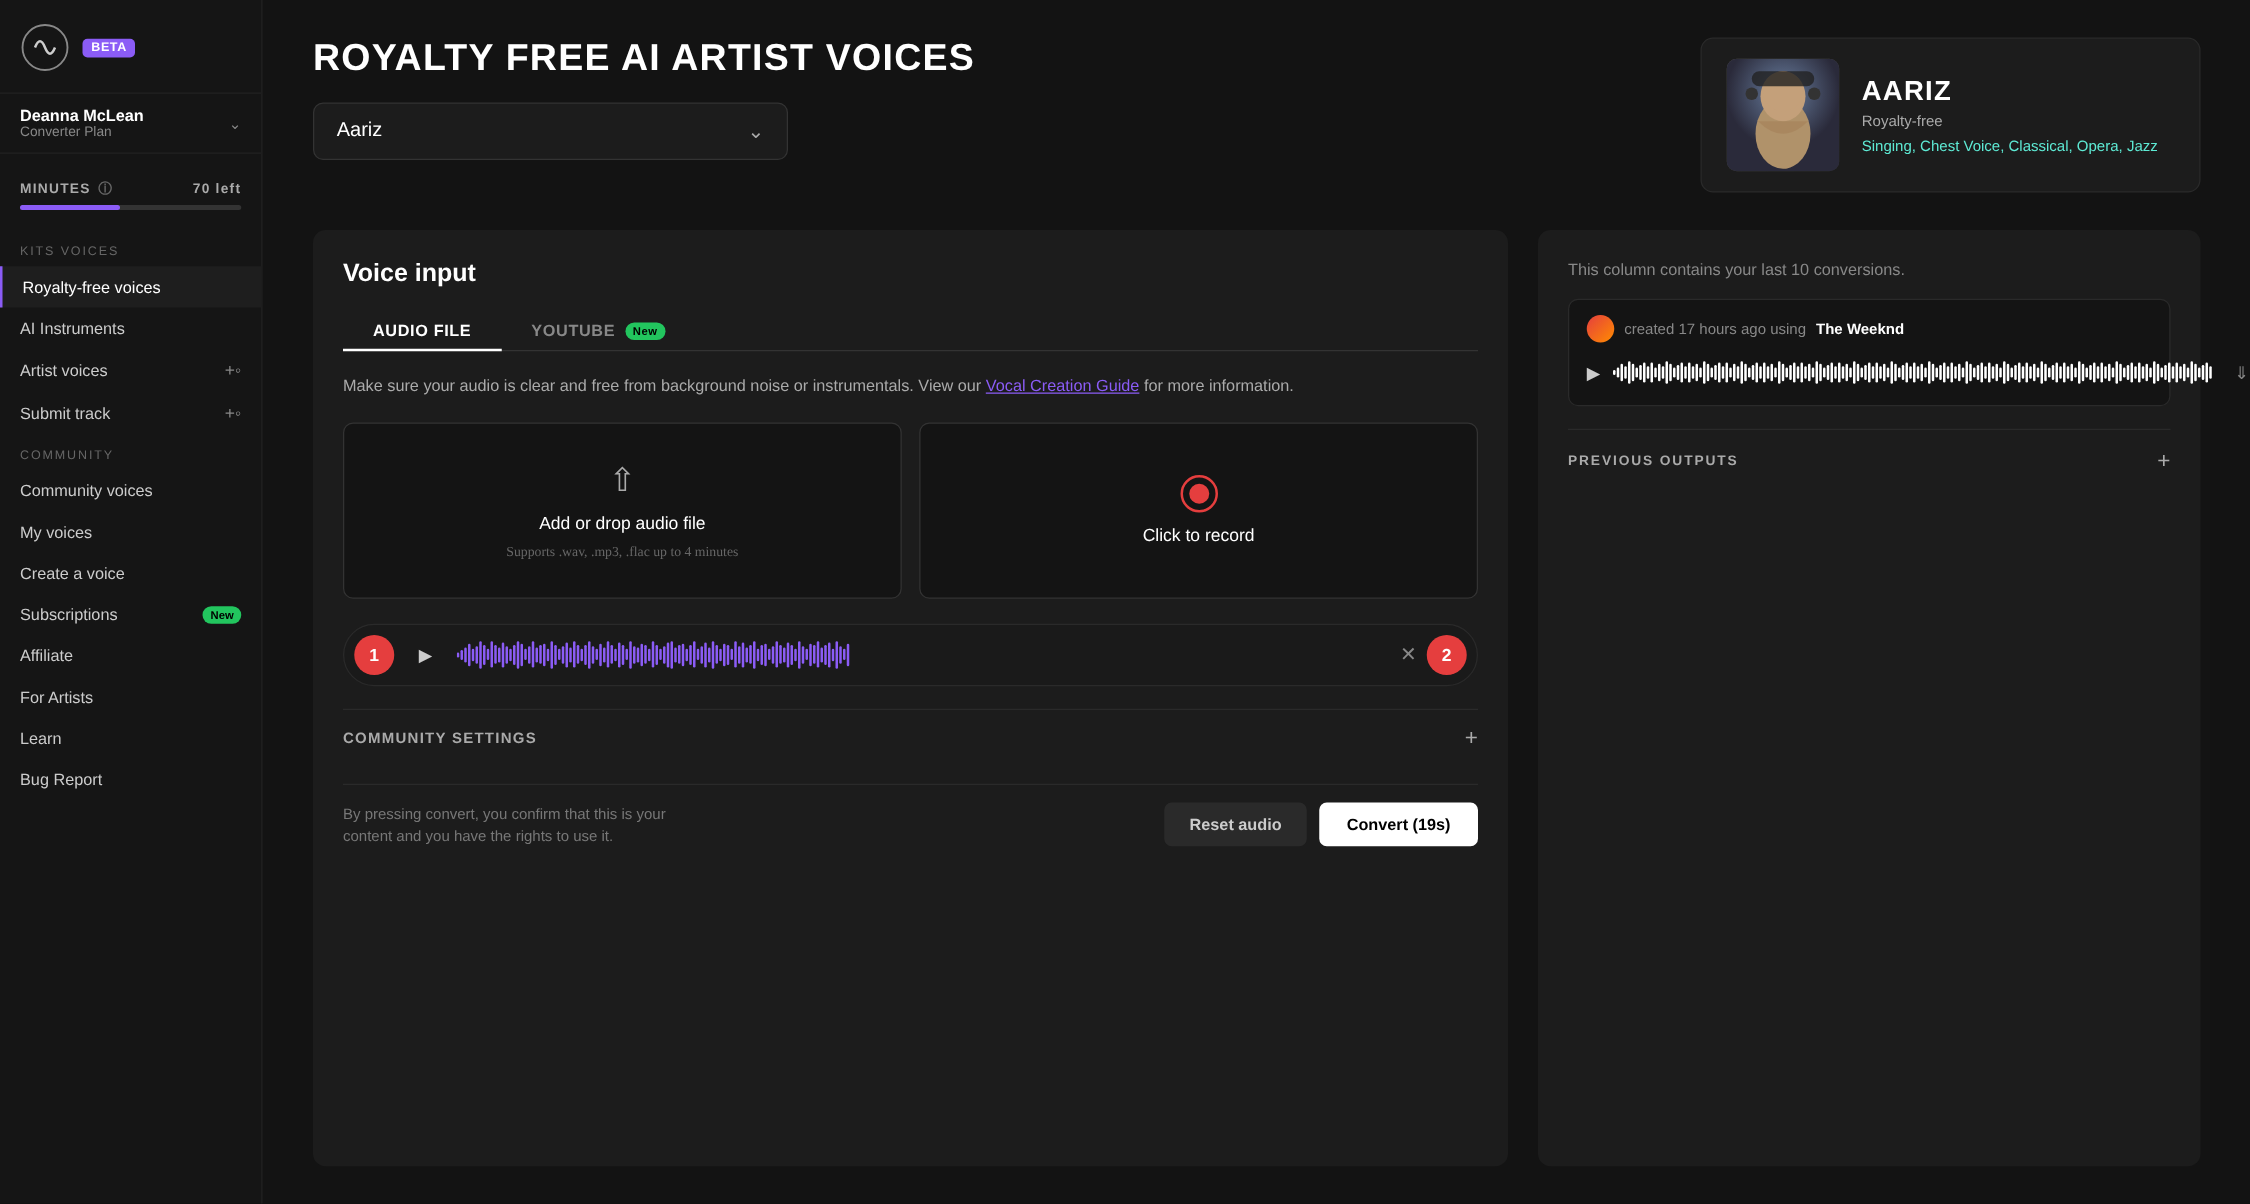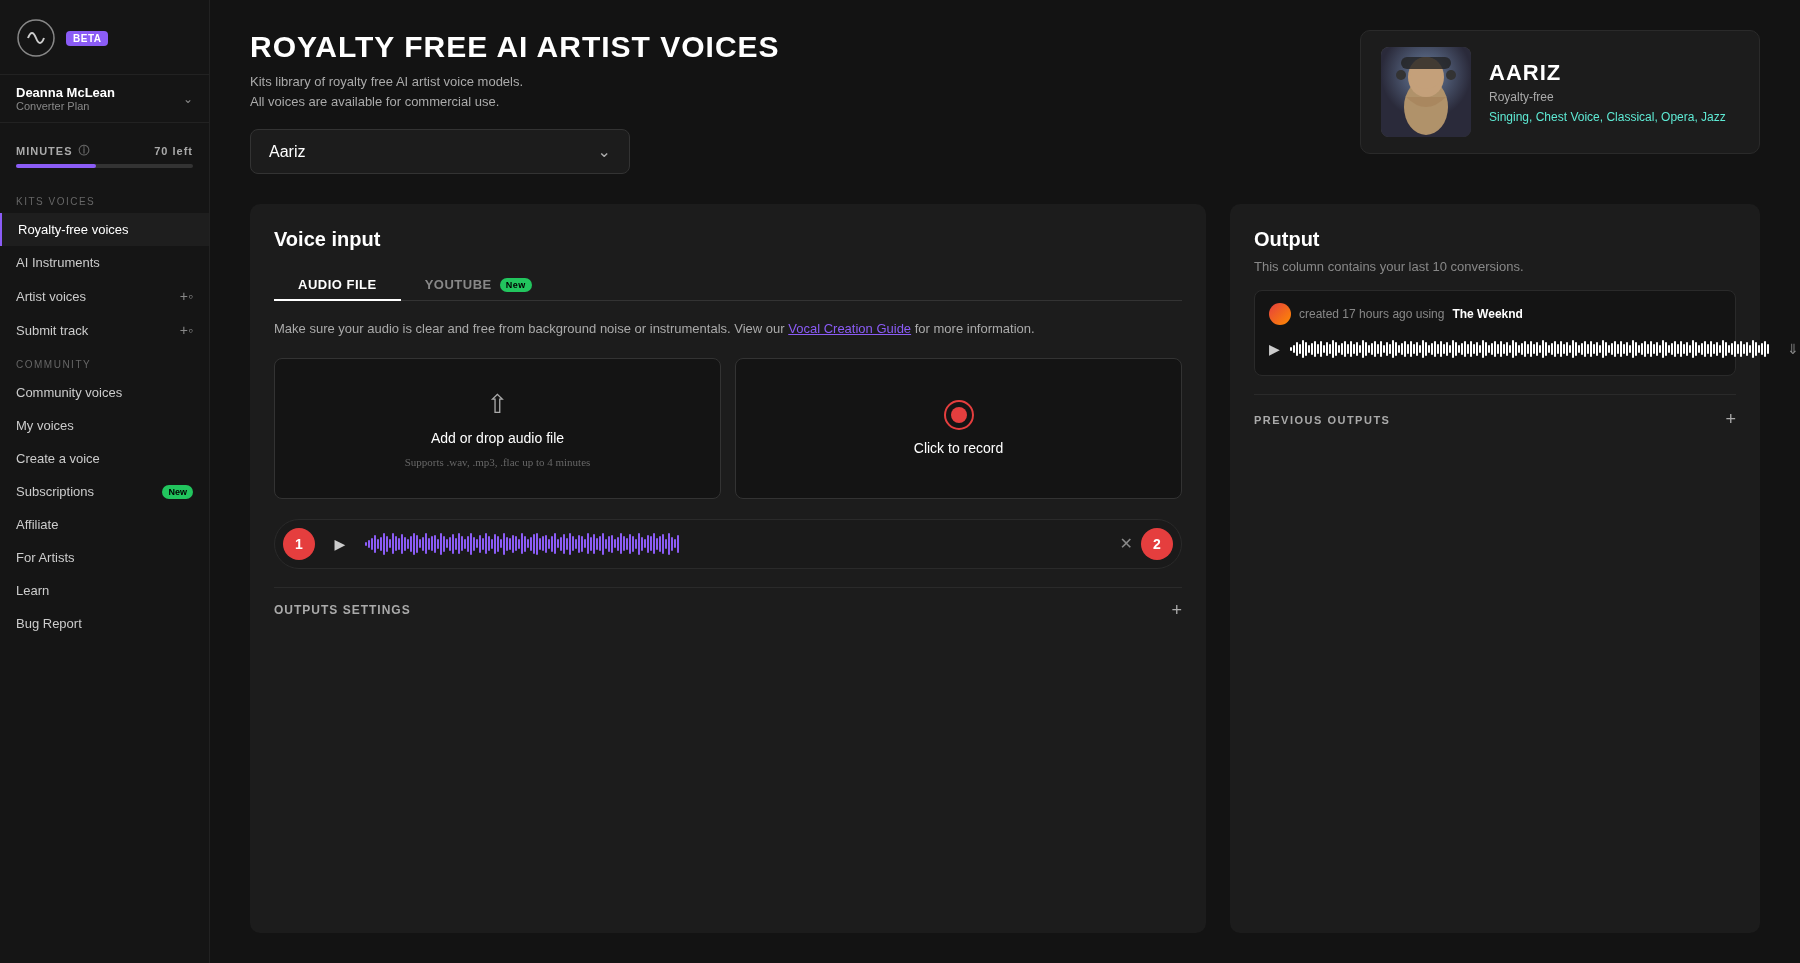--- a/index.html
+++ b/index.html
@@ -616,24 +616,20 @@
   <div class="nav-item">
     <span>Bug Report</span>
   </div>
 </div>
 
 <div class="main">
 
   <div class="page-header">
     <div class="header-text">
       <div class="header-title">ROYALTY FREE AI ARTIST VOICES</div>
-      <div class="header-sub">
-        <span>Kits library of royalty free AI artist voice models.</span><br>
-        <span>All voices are available for commercial use.</span>
-      </div>
       <div class="artist-selector">
         <span>Aariz</span>
         <span class="chevron-down">⌄</span>
       </div>
     </div>
 
     <div class="artist-card">
       <div class="artist-img">
         <svg viewBox="0 0 90 90" xmlns="http://www.w3.org/2000/svg">
           <defs>
@@ -803,28 +799,34 @@
             <div class="waveform-bar-item" style="height: 22.5px;"></div>
             <div class="waveform-bar-item" style="height: 13.5px;"></div>
             <div class="waveform-bar-item" style="height: 9px;"></div>
             <div class="waveform-bar-item" style="height: 18px;"></div>
           </div>
         <span class="close-waveform">✕</span>
         <div class="step-badge" style="margin-right:-8px;">2</div>
       </div>
 
       <div class="advanced-row">
-        <span class="advanced-label">OUTPUTS SETTINGS</span>
+        <span class="advanced-label">COMMUNITY SETTINGS</span>
         <span class="plus-icon">+</span>
       </div>
 
+      <div class="convert-row">
+        <div class="convert-disclaimer">By pressing convert, you confirm that this is your content and you have the rights to use it.</div>
+        <div class="convert-btns">
+          <button class="btn-reset">Reset audio</button>
+          <button class="btn-convert">Convert (19s)</button>
+        </div>
+      </div>
     </div>
 
     <div class="output-panel">
-      <div class="output-title">Output</div>
       <div class="output-sub">This column contains your last 10 conversions.</div>
 
       <div class="output-item">
         <div class="output-meta">
           <div class="output-avatar"></div>
           <span>created 17 hours ago using</span>
           <span class="output-bold">The Weeknd</span>
         </div>
         <div class="output-waveform">
           <button class="output-play-btn">▶</button>

